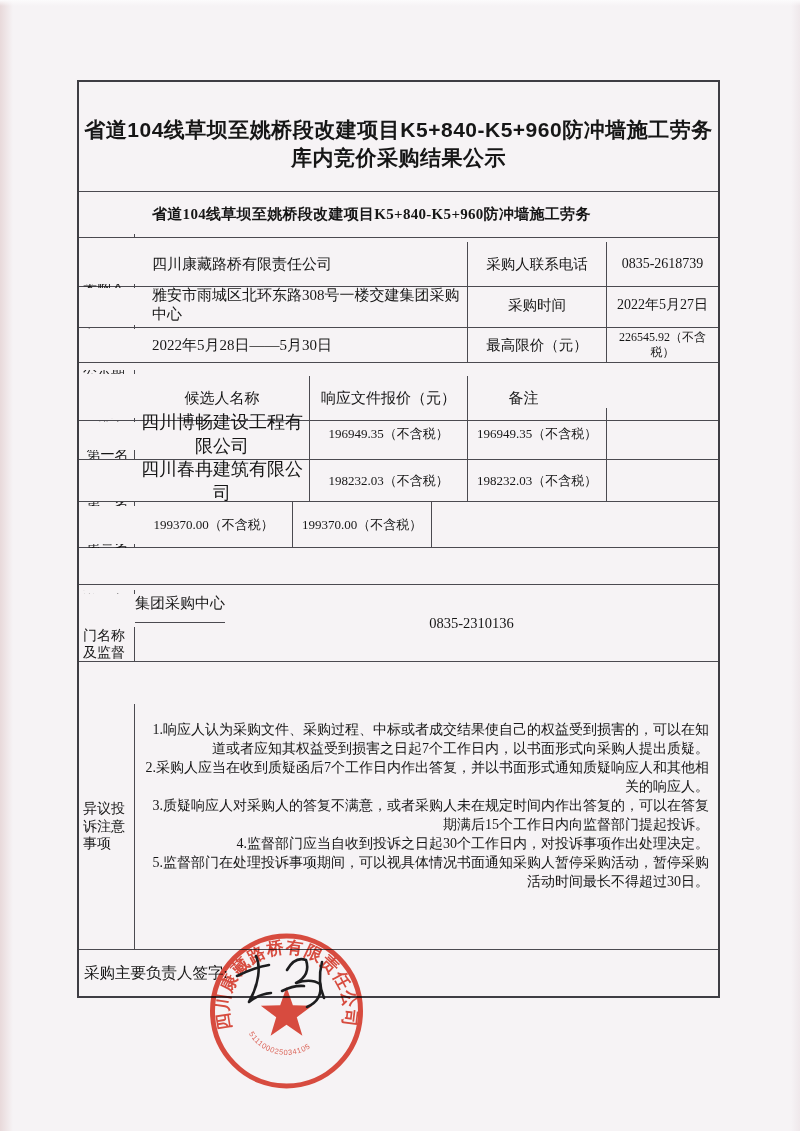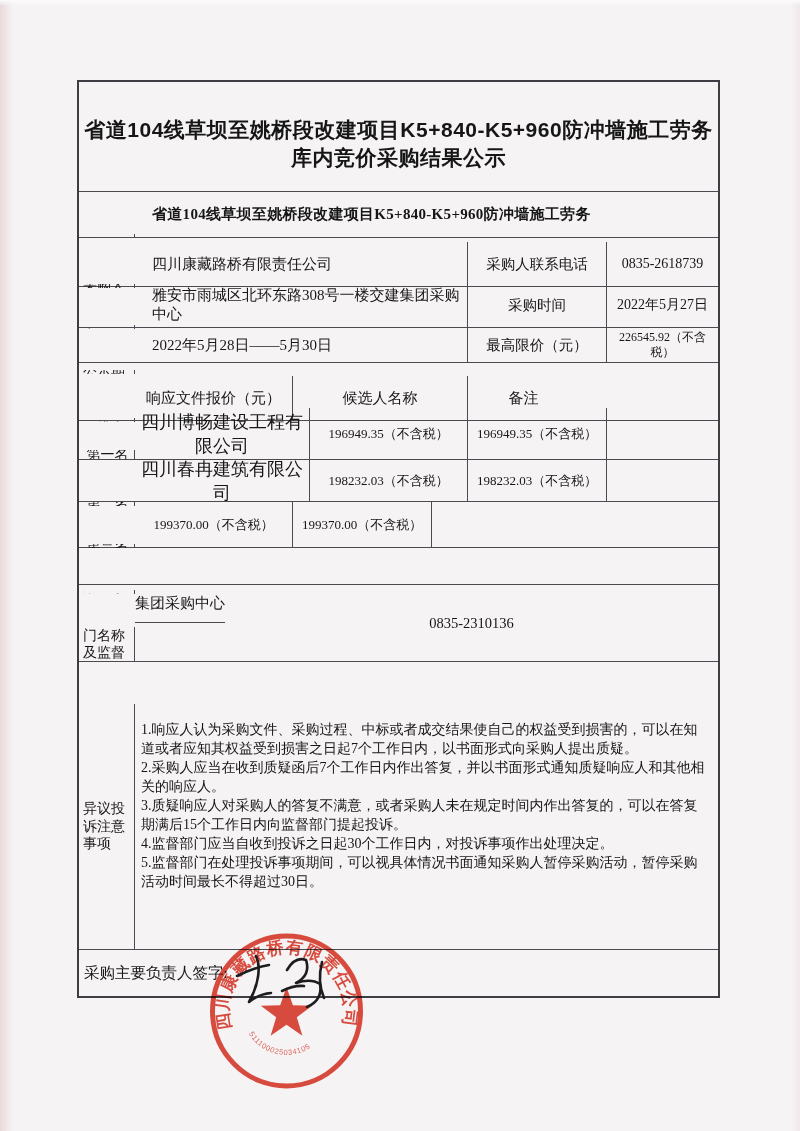--- a/index.html
+++ b/index.html
@@ -53,21 +53,21 @@
     padding-top:14px;}
   .title-line{font-family:"Liberation Sans","DejaVu Sans",sans-serif;
     font-weight:bold;font-size:21px;line-height:28px;letter-spacing:.5px;text-align:center;}
 
   .sup-right{flex:1;display:flex;flex-direction:row;}
   .sup-a{height:38px;border-bottom:1.5px solid var(--bd);box-sizing:border-box;
     display:flex;align-items:center;justify-content:center;font-size:15px;}
   .sup-b{flex:1;display:flex;align-items:center;justify-content:center;font-size:14.5px;}
 
   .obj{flex:1;display:flex;flex-direction:column;justify-content:center;
-    padding:0 9px 0 6px;font-size:14px;line-height:19px;text-align:left;}
+    padding:0 9px 0 6px;font-size:14px;line-height:19px;text-align:right;}
   .obj p{margin:0;}
 
   .sig-cell{flex:1;display:flex;align-items:center;padding-left:5px;font-size:15.5px;}
 
   .seal{position:absolute;left:208px;top:932px;width:157px;height:158px;
     z-index:3;mix-blend-mode:multiply;opacity:.92;}
   .ink{position:absolute;left:225px;top:946px;width:130px;height:70px;z-index:4;}
 </style>
 </head>
 <body>
@@ -105,22 +105,22 @@
 
     <div class="row" style="top:246px;height:35px">
       <div class="c lab">公示期</div>
       <div class="c info-val">2022年5月28日——5月30日</div>
       <div class="c mid-lab">最高限价（元）</div>
       <div class="c val small end">226545.92（不含税）</div>
     </div>
 
     <div class="row" style="top:294px;height:45px">
       <div class="c lab">候选人及排序</div>
+      <div class="c cn hdr">候选人名称</div>
       <div class="c cb hdr">响应文件报价（元）</div>
-      <div class="c cn hdr">候选人名称</div>
       <div class="c cr hdr end">备注</div>
     </div>
 
     <div class="row" style="top:326px;height:52px">
       <div class="c lab" style="justify-content:center;text-align:center">第一名</div>
       <div class="c cn">四川博畅建设工程有限公司</div>
       <div class="c cb">196949.35（不含税）</div>
       <div class="c cf">196949.35（不含税）</div>
       <div class="c cr end"></div>
     </div>

